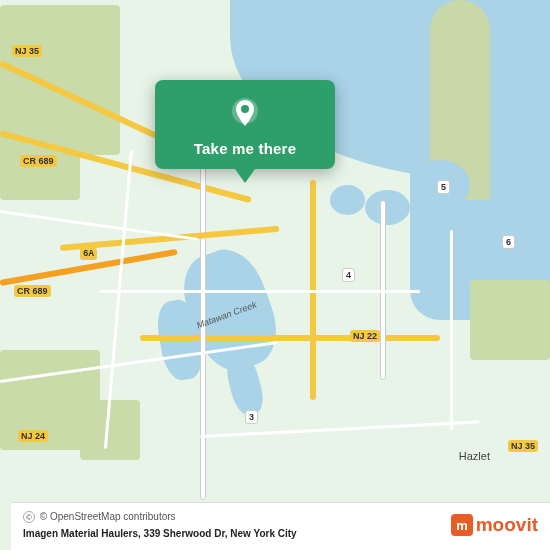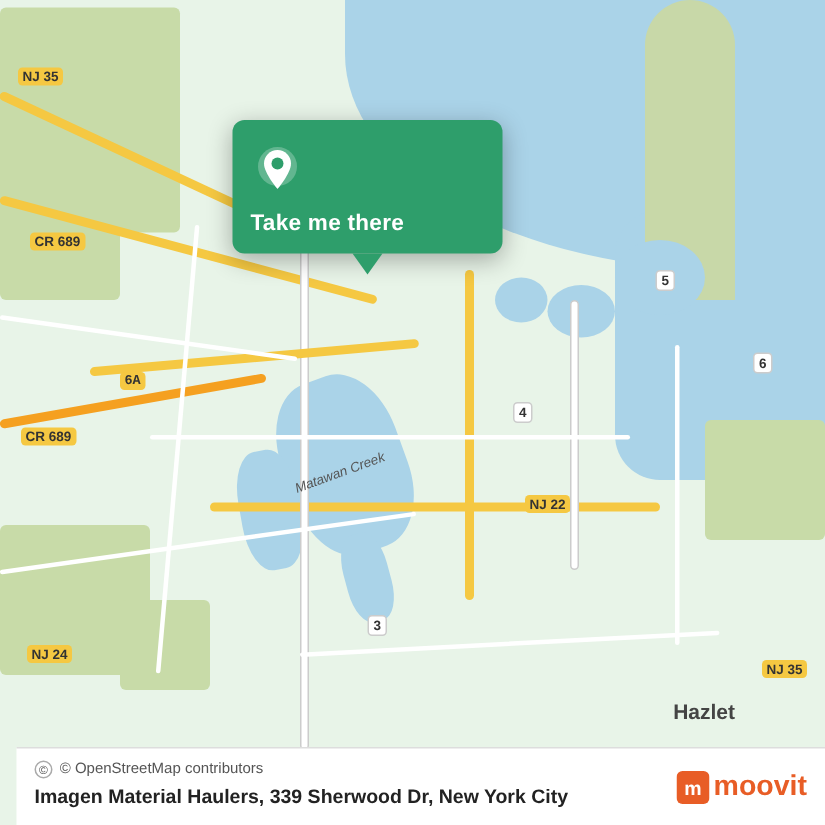--- a/index.html
+++ b/index.html
@@ -125,21 +125,21 @@
     #popup-card {
       position: absolute;
       top: 80px;
       left: 155px;
       width: 180px;
       background: #2e9e6b;
       border-radius: 8px;
       padding: 16px 12px 12px 12px;
       display: flex;
       flex-direction: column;
-      align-items: flex-start;
+      align-items: center;
       box-shadow: 0 4px 16px rgba(0,0,0,0.3);
       z-index: 10;
     }
 
     #popup-card::after {
       content: '';
       position: absolute;
       bottom: -14px;
       left: 50%;
       transform: translateX(-50%);
@@ -176,21 +176,21 @@
       margin-left: 11px;
     }
 
     #osm-attribution {
       font-size: 10px;
       color: #555;
       margin-bottom: 4px;
     }
 
     #location-title {
-      font-size: 13px;
+      font-size: 10px;
       font-weight: bold;
       color: #222;
       line-height: 1.3;
     }
 
     
     #moovit-logo {
       position: absolute;
       bottom: 14px;
       right: 12px;
@@ -312,21 +312,21 @@
     <div class="road-label" style="top:248px;left:80px;font-family:Liberation Mono, monospace;">6A</div>
     <div class="road-label-white" style="top:268px;right:195px;">4</div>
     <div class="road-label-white" style="top:180px;right:100px;">5</div>
     <div class="road-label-white" style="top:235px;right:35px;">6</div>
     <div class="road-label" style="top:330px;left:350px;">NJ 22</div>
     <div class="road-label-white" style="top:410px;left:245px;">3</div>
     <div class="road-label" style="top:430px;left:18px;">NJ 24</div>
     <div class="road-label" style="top:440px;right:12px;">NJ 35</div>
 
     <div class="map-text" style="top:310px;left:195px;">Matawan Creek</div>
-    <div class="map-text-hz" style="top:466px;right:60px;font-size:14px;font-weight:bold;color:#444;">Hazlet</div>
+    <div class="map-text-hz" style="top:450px;right:60px;font-size:11px;font-weight:normal;color:#444;">Hazlet</div>
 
   </div>
 
   <div id="popup-card">
 
     <svg class="pin-icon" viewBox="0 0 36 36" fill="none" xmlns="http://www.w3.org/2000/svg">
       <circle cx="18" cy="15" r="13" fill="white" fill-opacity="0.25"></circle>
       <path d="M18 4C13.03 4 9 8.03 9 13C9 19.5 18 30 18 30C18 30 27 19.5 27 13C27 8.03 22.97 4 18 4Z" fill="white"></path>
       <circle cx="18" cy="13" r="4" fill="#2e9e6b"></circle>
     </svg>

